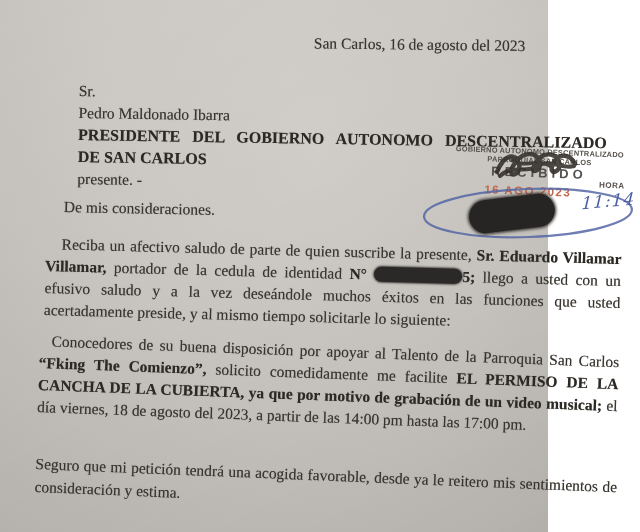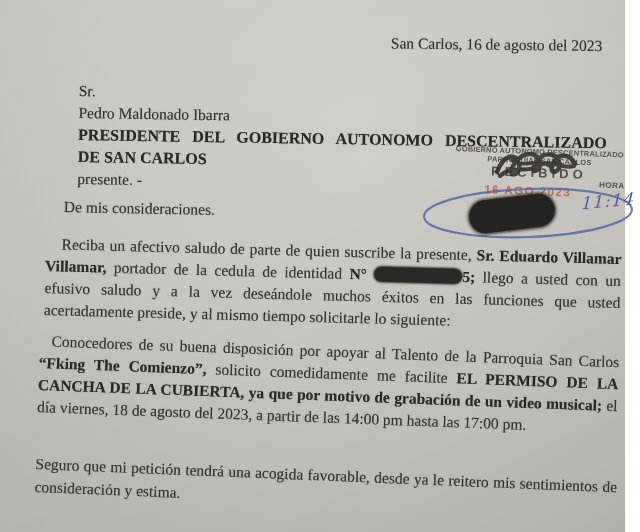--- a/index.html
+++ b/index.html
@@ -1,21 +1,21 @@
 <!DOCTYPE html>
 <html><head>
 <meta charset="utf-8">
 <style>
   html,body{margin:0;padding:0;}
   body{
     width:640px;height:532px;overflow:hidden;
     font-family:"Liberation Serif","DejaVu Serif",serif;
   }
   #paper{
-    position:relative;width:625px;height:532px;
+    position:relative;width:548px;height:532px;
     background:
       linear-gradient(155deg, rgba(255,255,255,.10) 0%, rgba(255,255,255,0) 40%, rgba(0,0,0,.06) 100%),
       radial-gradient(ellipse at 58% 28%, #d0cdc8 0%, #c9c6c1 48%, #bab7b2 100%);
   }
   .ink{
     color:#38342f;
     text-shadow:0 0 .7px rgba(58,52,46,.55);
   }
   .abs{position:absolute;}
   .b{font-weight:bold;color:#2c2925;}

